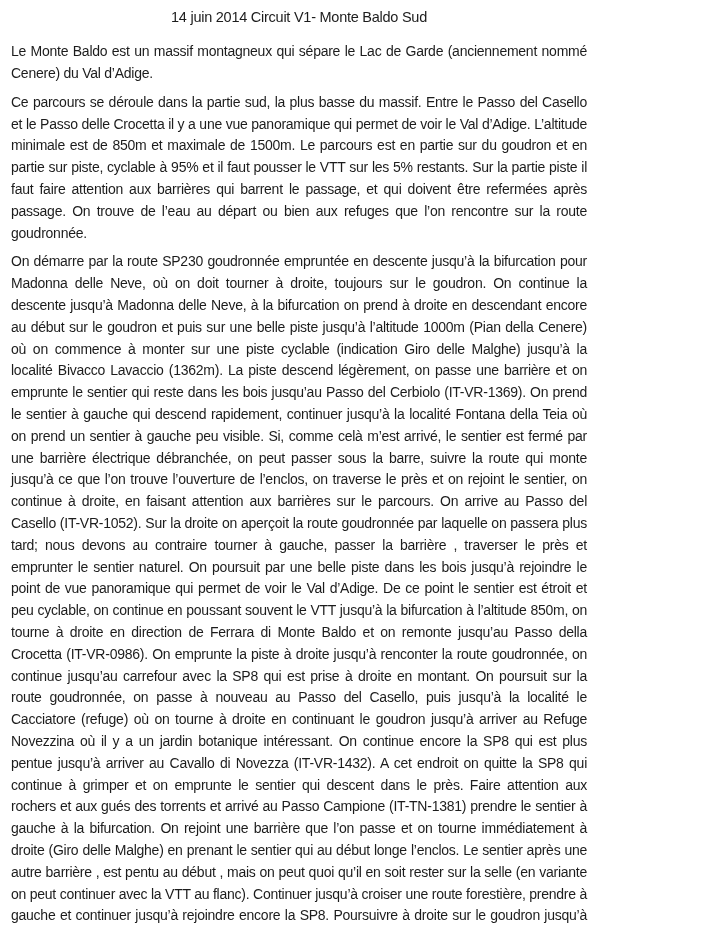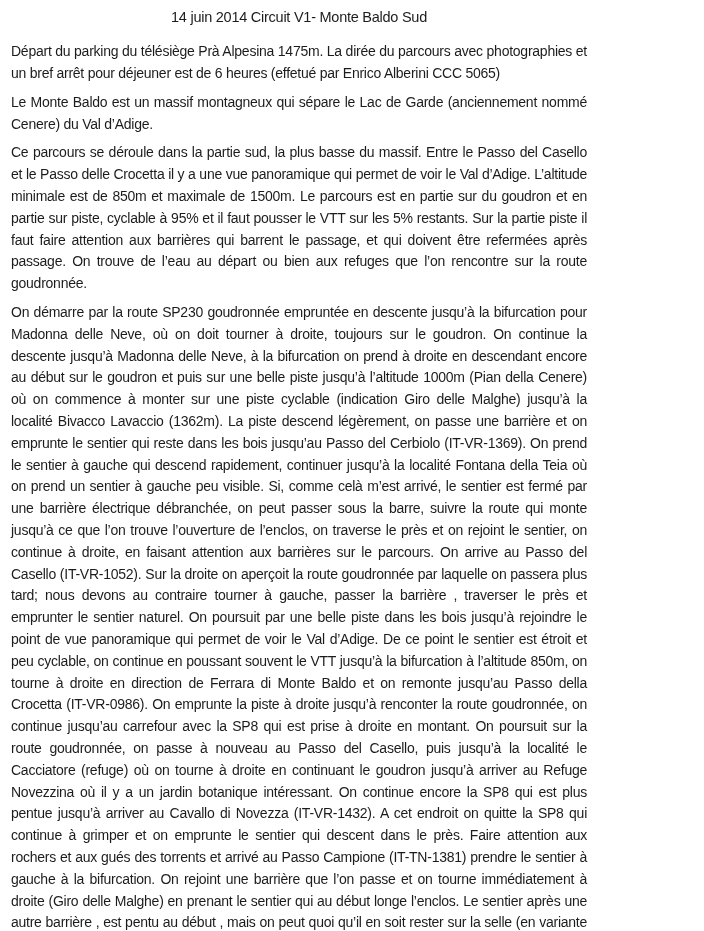--- a/index.html
+++ b/index.html
@@ -35,20 +35,19 @@
     margin-bottom: 4px;
   }
 </style>
 </head>
 <body>
 
 <div class="page">
   <p class="doc-title">14 juin 2014 Circuit V1- Monte Baldo Sud</p>
 
 
-  <p class="para">Départ du parking du télésiège Prà Alpesina 1475m. La dirée du parcours avec photographies et un bref arrêt pour déjeuner est de 6 heures (effetué par Enrico Alberini CCC 5065)</p>
 
   <p class="para">Le Monte Baldo est un massif montagneux qui sépare le Lac de Garde (anciennement nommé Cenere) du Val d’Adige.</p>
 
   <p class="para">Ce parcours se déroule dans la partie sud, la plus basse du massif. Entre le Passo del Casello et le Passo delle Crocetta il y a une vue panoramique qui permet de voir le Val d’Adige. L’altitude minimale est de 850m et maximale de 1500m. Le parcours est en partie sur du goudron et en partie sur piste, cyclable à 95% et il faut pousser le VTT sur les 5% restants. Sur la partie piste il faut faire attention aux barrières qui barrent le passage, et qui doivent être refermées après passage. On trouve de l’eau au départ ou bien aux refuges que l’on rencontre sur la route goudronnée.</p>
 
   <p class="para para-last">On démarre par la route SP230 goudronnée empruntée en descente jusqu’à la bifurcation pour Madonna delle Neve, où on doit tourner à droite, toujours sur le goudron. On continue la descente jusqu’à Madonna delle Neve, à la bifurcation on prend à droite en descendant encore au début sur le goudron et puis sur une belle piste jusqu’à l’altitude 1000m (Pian della Cenere) où on commence à monter sur une piste cyclable (indication Giro delle Malghe) jusqu’à la localité Bivacco Lavaccio (1362m). La piste descend légèrement, on passe une barrière et on emprunte le sentier qui reste dans les bois jusqu’au Passo del Cerbiolo (IT-VR-1369). On prend le sentier à gauche qui descend rapidement, continuer jusqu’à la localité Fontana della Teia où on prend un sentier à gauche peu visible. Si, comme celà m’est arrivé, le sentier est fermé par une barrière électrique débranchée, on peut passer sous la barre, suivre la route qui monte jusqu’à ce que l’on trouve l’ouverture de l’enclos, on traverse le près et on rejoint le sentier, on  continue à droite, en faisant attention aux barrières sur le parcours. On arrive au Passo del Casello (IT-VR-1052). Sur la droite on aperçoit la route goudronnée par laquelle on passera plus tard; nous devons au contraire tourner à gauche, passer la barrière , traverser le près et emprunter le sentier naturel. On poursuit par une belle piste dans les bois jusqu’à rejoindre le point de vue panoramique qui permet de voir le Val d’Adige. De ce point le sentier est étroit et peu cyclable, on continue en poussant souvent le VTT jusqu’à la bifurcation à l’altitude 850m, on tourne à droite en direction de Ferrara di Monte Baldo et on remonte jusqu’au Passo della Crocetta (IT-VR-0986). On emprunte la piste à droite jusqu’à renconter la route goudronnée, on continue jusqu’au carrefour avec la SP8 qui est prise à droite en montant. On poursuit sur la route goudronnée, on passe à nouveau au Passo del Casello, puis jusqu’à la localité le Cacciatore (refuge) où on tourne à droite en continuant le goudron jusqu’à arriver au Refuge Novezzina où il y a un jardin botanique intéressant. On continue encore la SP8 qui est plus pentue jusqu’à arriver au Cavallo di Novezza (IT-VR-1432). A cet endroit on quitte la SP8 qui continue à grimper et on emprunte le sentier qui descent dans le près. Faire attention aux rochers et aux gués des torrents et arrivé au Passo Campione (IT-TN-1381) prendre le sentier à gauche à la bifurcation. On rejoint une barrière que l’on passe et on tourne immédiatement à droite (Giro delle Malghe) en prenant le sentier qui au début longe l’enclos. Le sentier après une autre barrière , est pentu au début , mais on peut quoi qu’il en soit rester sur la selle (en variante on peut continuer avec la VTT  au flanc). Continuer jusqu’à croiser une route forestière, prendre à gauche et continuer jusqu’à rejoindre encore la SP8. Poursuivre à droite sur le goudron jusqu’à retourner vers le point de départ.</p>
 </div>
 
 </body></html>

